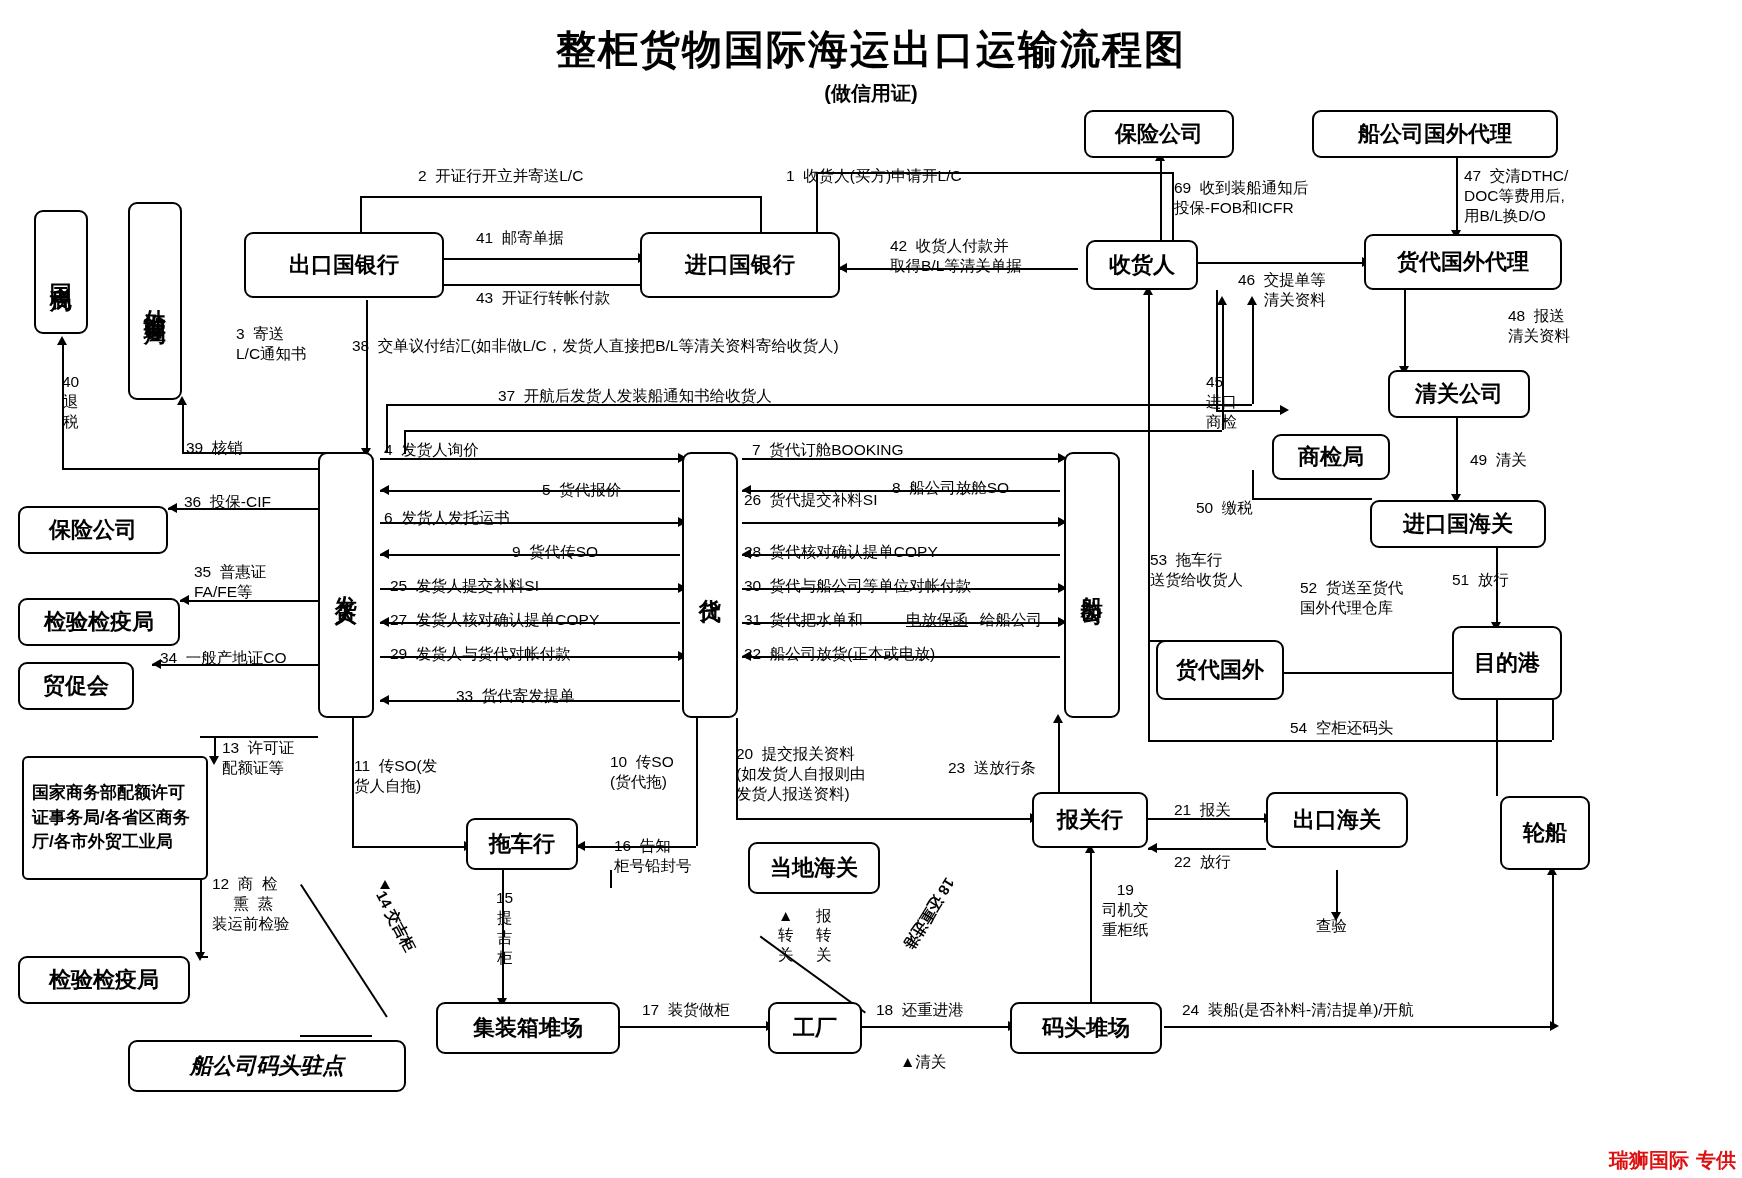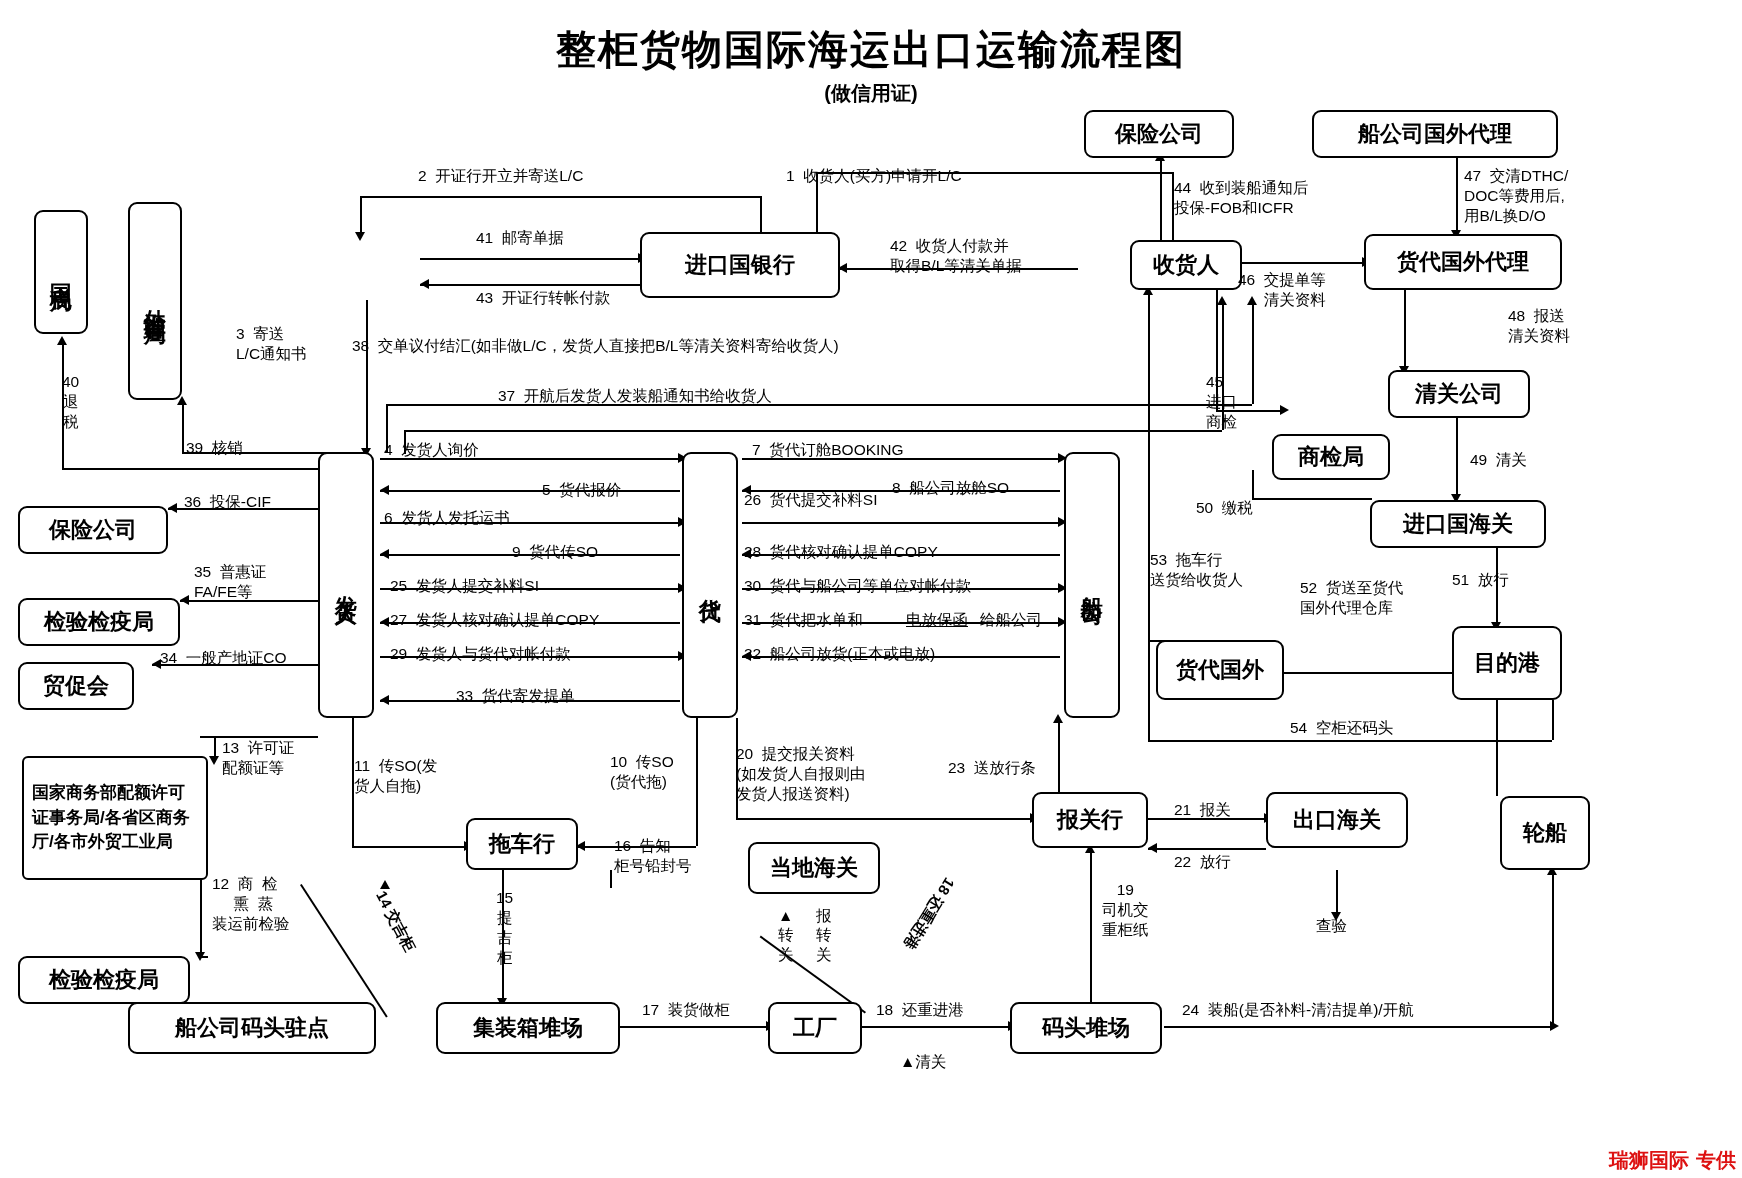--- a/index.html
+++ b/index.html
@@ -204,24 +204,25 @@
   <div class="ln h" style="left:1164px;top:1026px;width:388px;"></div>
   <div class="ar r" style="left:1550px;top:1021px;"></div>
   <div class="ln v" style="left:1552px;top:870px;height:156px;"></div>
   <div class="ar u" style="left:1547px;top:866px;"></div>
 
   <div class="ln v" style="left:1496px;top:700px;height:96px;"></div>
 
   <div class="node vert" style="left:34px;top:210px;width:54px;height:124px;">国税局</div>
   <div class="node vert" style="left:128px;top:202px;width:54px;height:198px;">外汇管理局</div>
 
+  <div class="node" style="left:244px;top:232px;width:200px;height:66px;">出口国银行</div>
   <div class="node" style="left:640px;top:232px;width:200px;height:66px;">进口国银行</div>
 
   <div class="node" style="left:1084px;top:110px;width:150px;height:48px;">保险公司</div>
-  <div class="node" style="left:1086px;top:240px;width:112px;height:50px;margin-left:44px;">收货人</div>
+  <div class="node" style="left:1086px;top:240px;width:112px;height:50px;">收货人</div>
 
   <div class="node" style="left:1312px;top:110px;width:246px;height:48px;">船公司国外代理</div>
   <div class="node" style="left:1364px;top:234px;width:198px;height:56px;">货代国外代理</div>
   <div class="node" style="left:1388px;top:370px;width:142px;height:48px;">清关公司</div>
   <div class="node" style="left:1370px;top:500px;width:176px;height:48px;">进口国海关</div>
   <div class="node" style="left:1272px;top:434px;width:118px;height:46px;">商检局</div>
 
   <div class="node vert" style="left:318px;top:452px;width:56px;height:266px;">发货人</div>
   <div class="node vert" style="left:682px;top:452px;width:56px;height:266px;">货代</div>
   <div class="node vert" style="left:1064px;top:452px;width:56px;height:266px;">船公司</div>
@@ -234,41 +235,41 @@
 
   <div class="node" style="left:466px;top:818px;width:112px;height:52px;">拖车行</div>
   <div class="node" style="left:748px;top:842px;width:132px;height:52px;">当地海关</div>
   <div class="node" style="left:1032px;top:792px;width:116px;height:56px;">报关行</div>
   <div class="node" style="left:1266px;top:792px;width:142px;height:56px;">出口海关</div>
 
   <div class="node" style="left:1156px;top:640px;width:128px;height:60px;">货代国外</div>
   <div class="node" style="left:1452px;top:626px;width:110px;height:74px;">目的港</div>
   <div class="node" style="left:1500px;top:796px;width:90px;height:74px;">轮船</div>
 
-  <div class="node" style="left:128px;top:1002px;width:248px;height:52px;">船公司码头驻点</div>
+  <div class="node" style="left:128px;top:1040px;width:278px;height:52px;font-style:italic;">船公司码头驻点</div>
   <div class="node" style="left:436px;top:1002px;width:184px;height:52px;">集装箱堆场</div>
   <div class="node" style="left:768px;top:1002px;width:94px;height:52px;">工厂</div>
   <div class="node" style="left:1010px;top:1002px;width:152px;height:52px;">码头堆场</div>
 
   <div class="lbl" style="left:786px;top:166px;">1  收货人(买方)申请开L/C</div>
   <div class="lbl" style="left:418px;top:166px;">2  开证行开立并寄送L/C</div>
   <div class="lbl" style="left:236px;top:324px;">3  寄送
 L/C通知书</div>
   <div class="lbl" style="left:476px;top:228px;">41  邮寄单据</div>
   <div class="lbl" style="left:476px;top:288px;">43  开证行转帐付款</div>
   <div class="lbl" style="left:890px;top:236px;">42  收货人付款并
 取得B/L等清关单据</div>
   <div class="lbl" style="left:352px;top:336px;">38  交单议付结汇(如非做L/C，发货人直接把B/L等清关资料寄给收货人)</div>
   <div class="lbl" style="left:498px;top:386px;">37  开航后发货人发装船通知书给收货人</div>
   <div class="lbl" style="left:186px;top:438px;">39  核销</div>
   <div class="lbl c" style="left:62px;top:372px;">40
 退
 税</div>
 
-  <div class="lbl" style="left:1174px;top:178px;">44  收到装船通知后
+  <div class="lbl" style="left:1174px;top:178px;">69  收到装船通知后
 投保-FOB和ICFR</div>
   <div class="lbl" style="left:1206px;top:372px;">45
 进口
 商检</div>
   <div class="lbl" style="left:1238px;top:270px;text-align:right;">46  交提单等
 清关资料</div>
   <div class="lbl" style="left:1464px;top:166px;">47  交清DTHC/
 DOC等费用后,
 用B/L换D/O</div>
   <div class="lbl" style="left:1508px;top:306px;">48  报送

